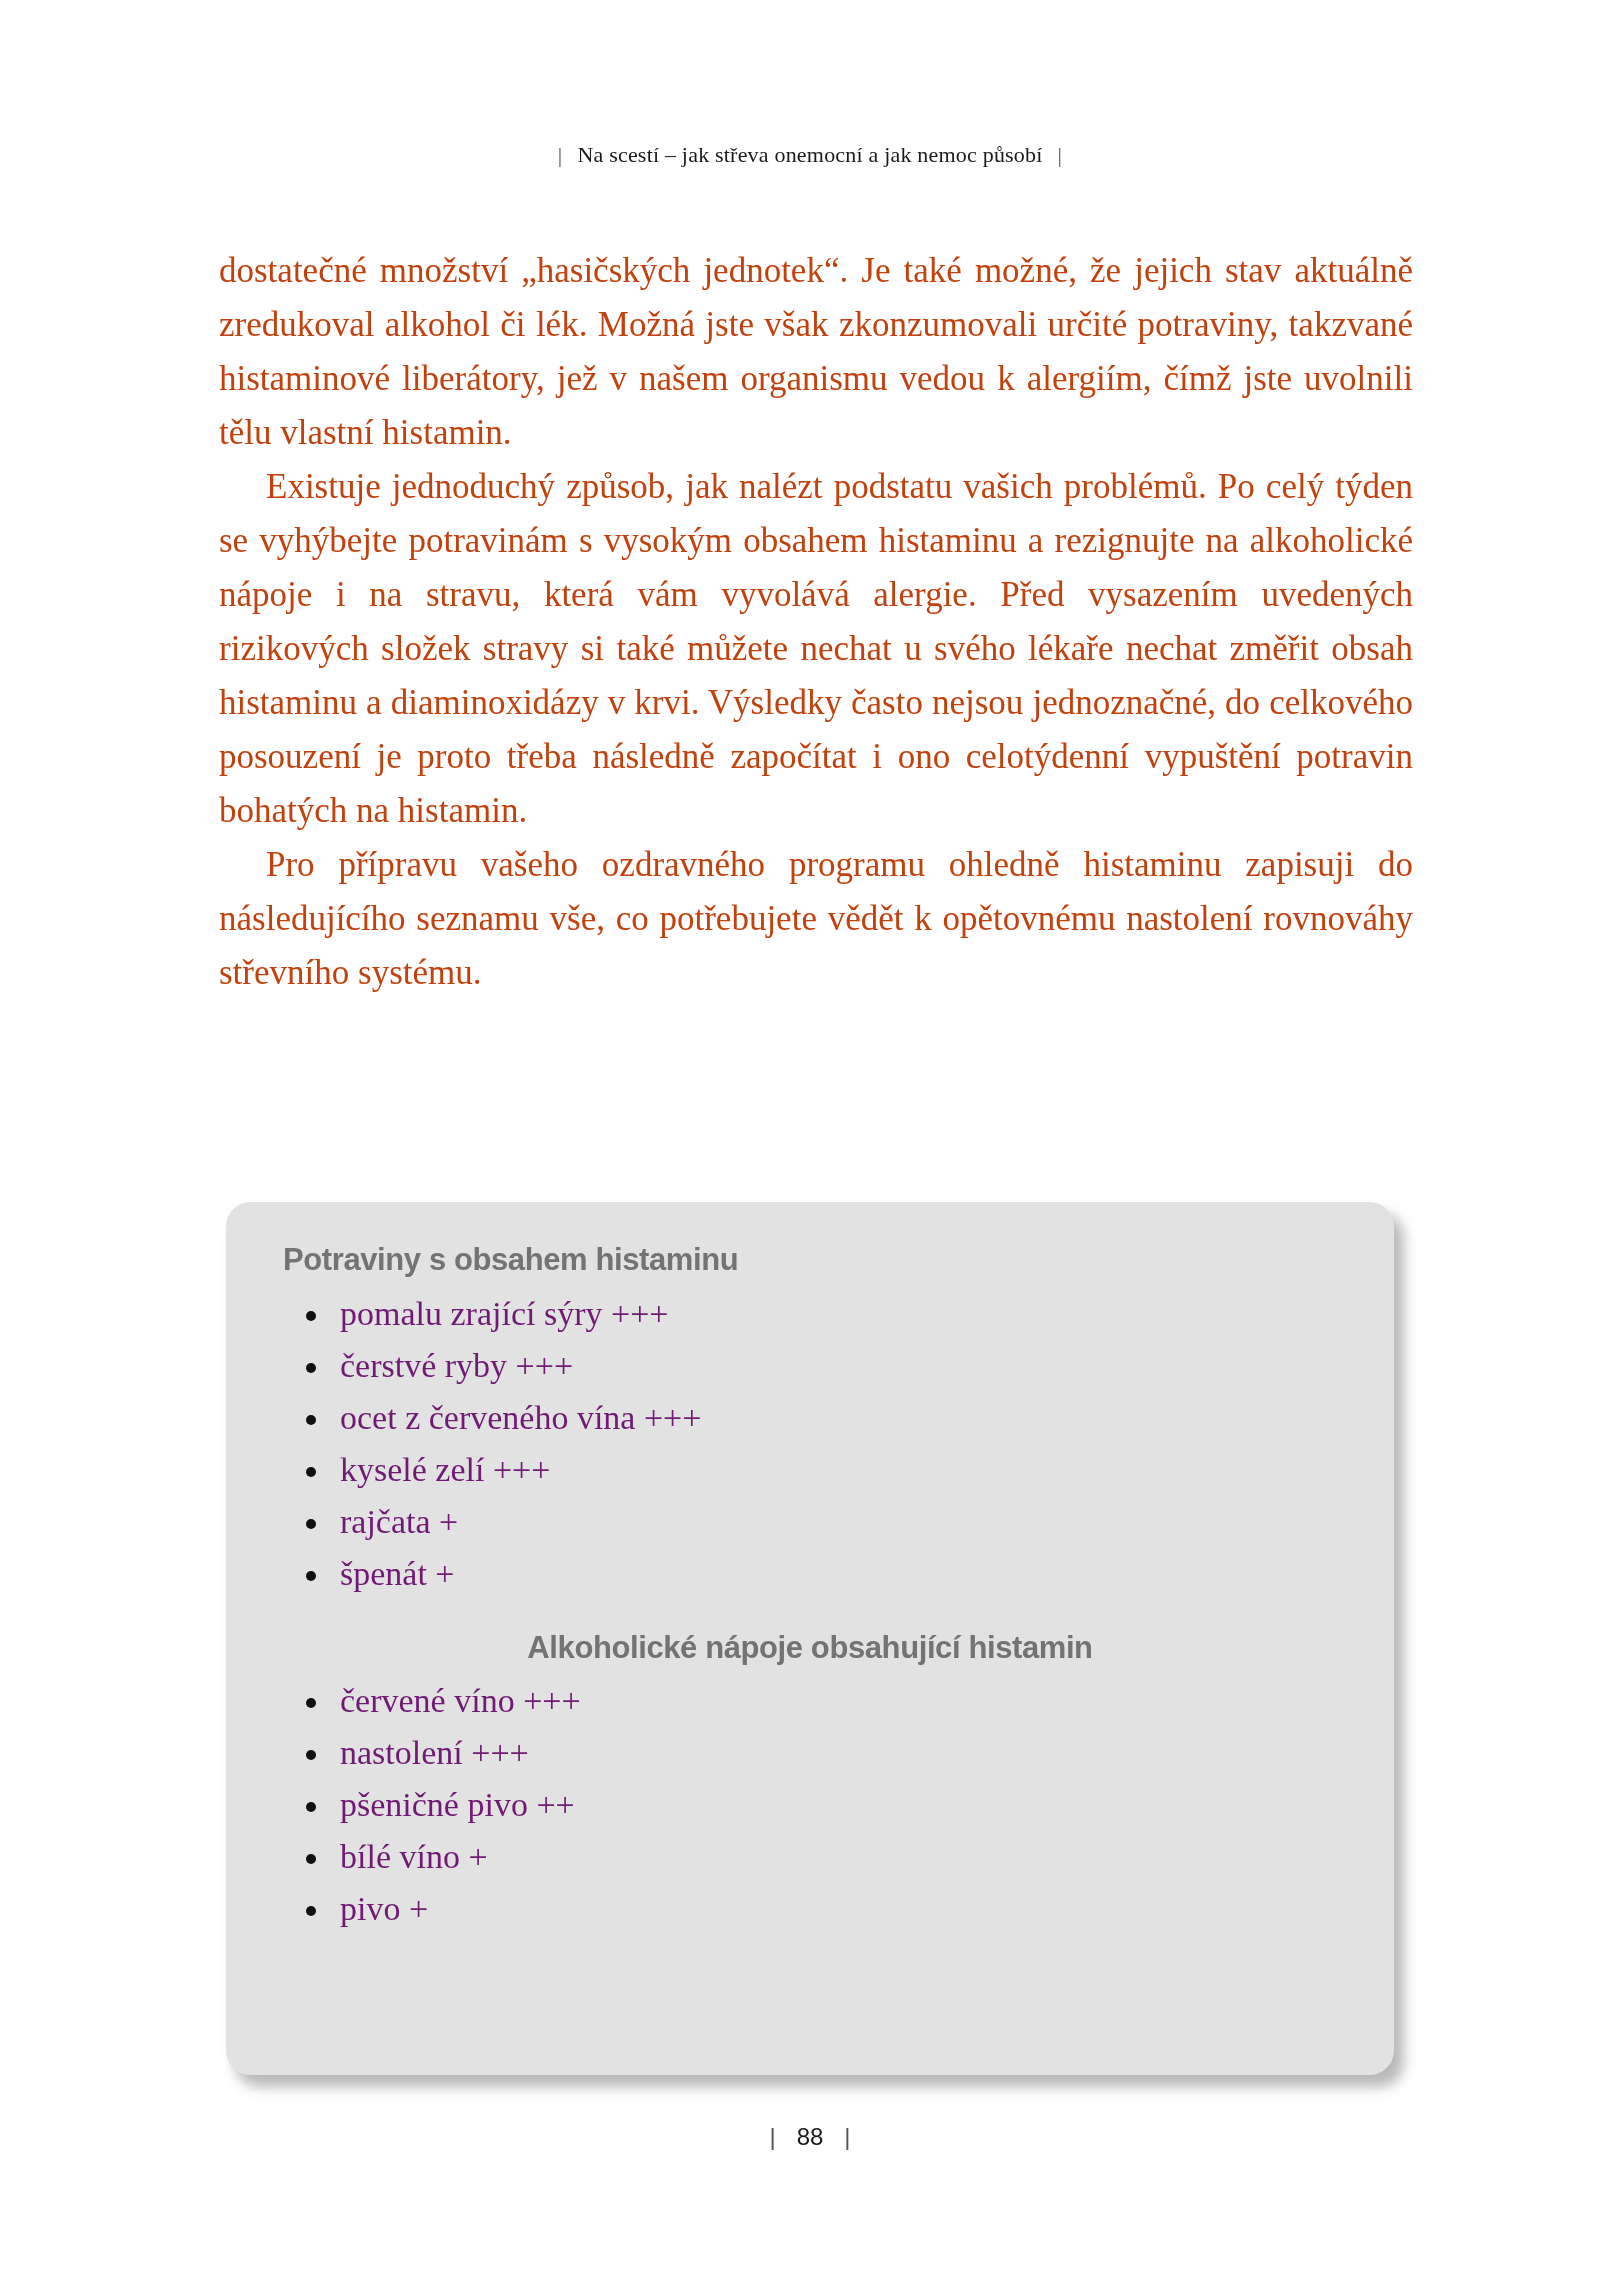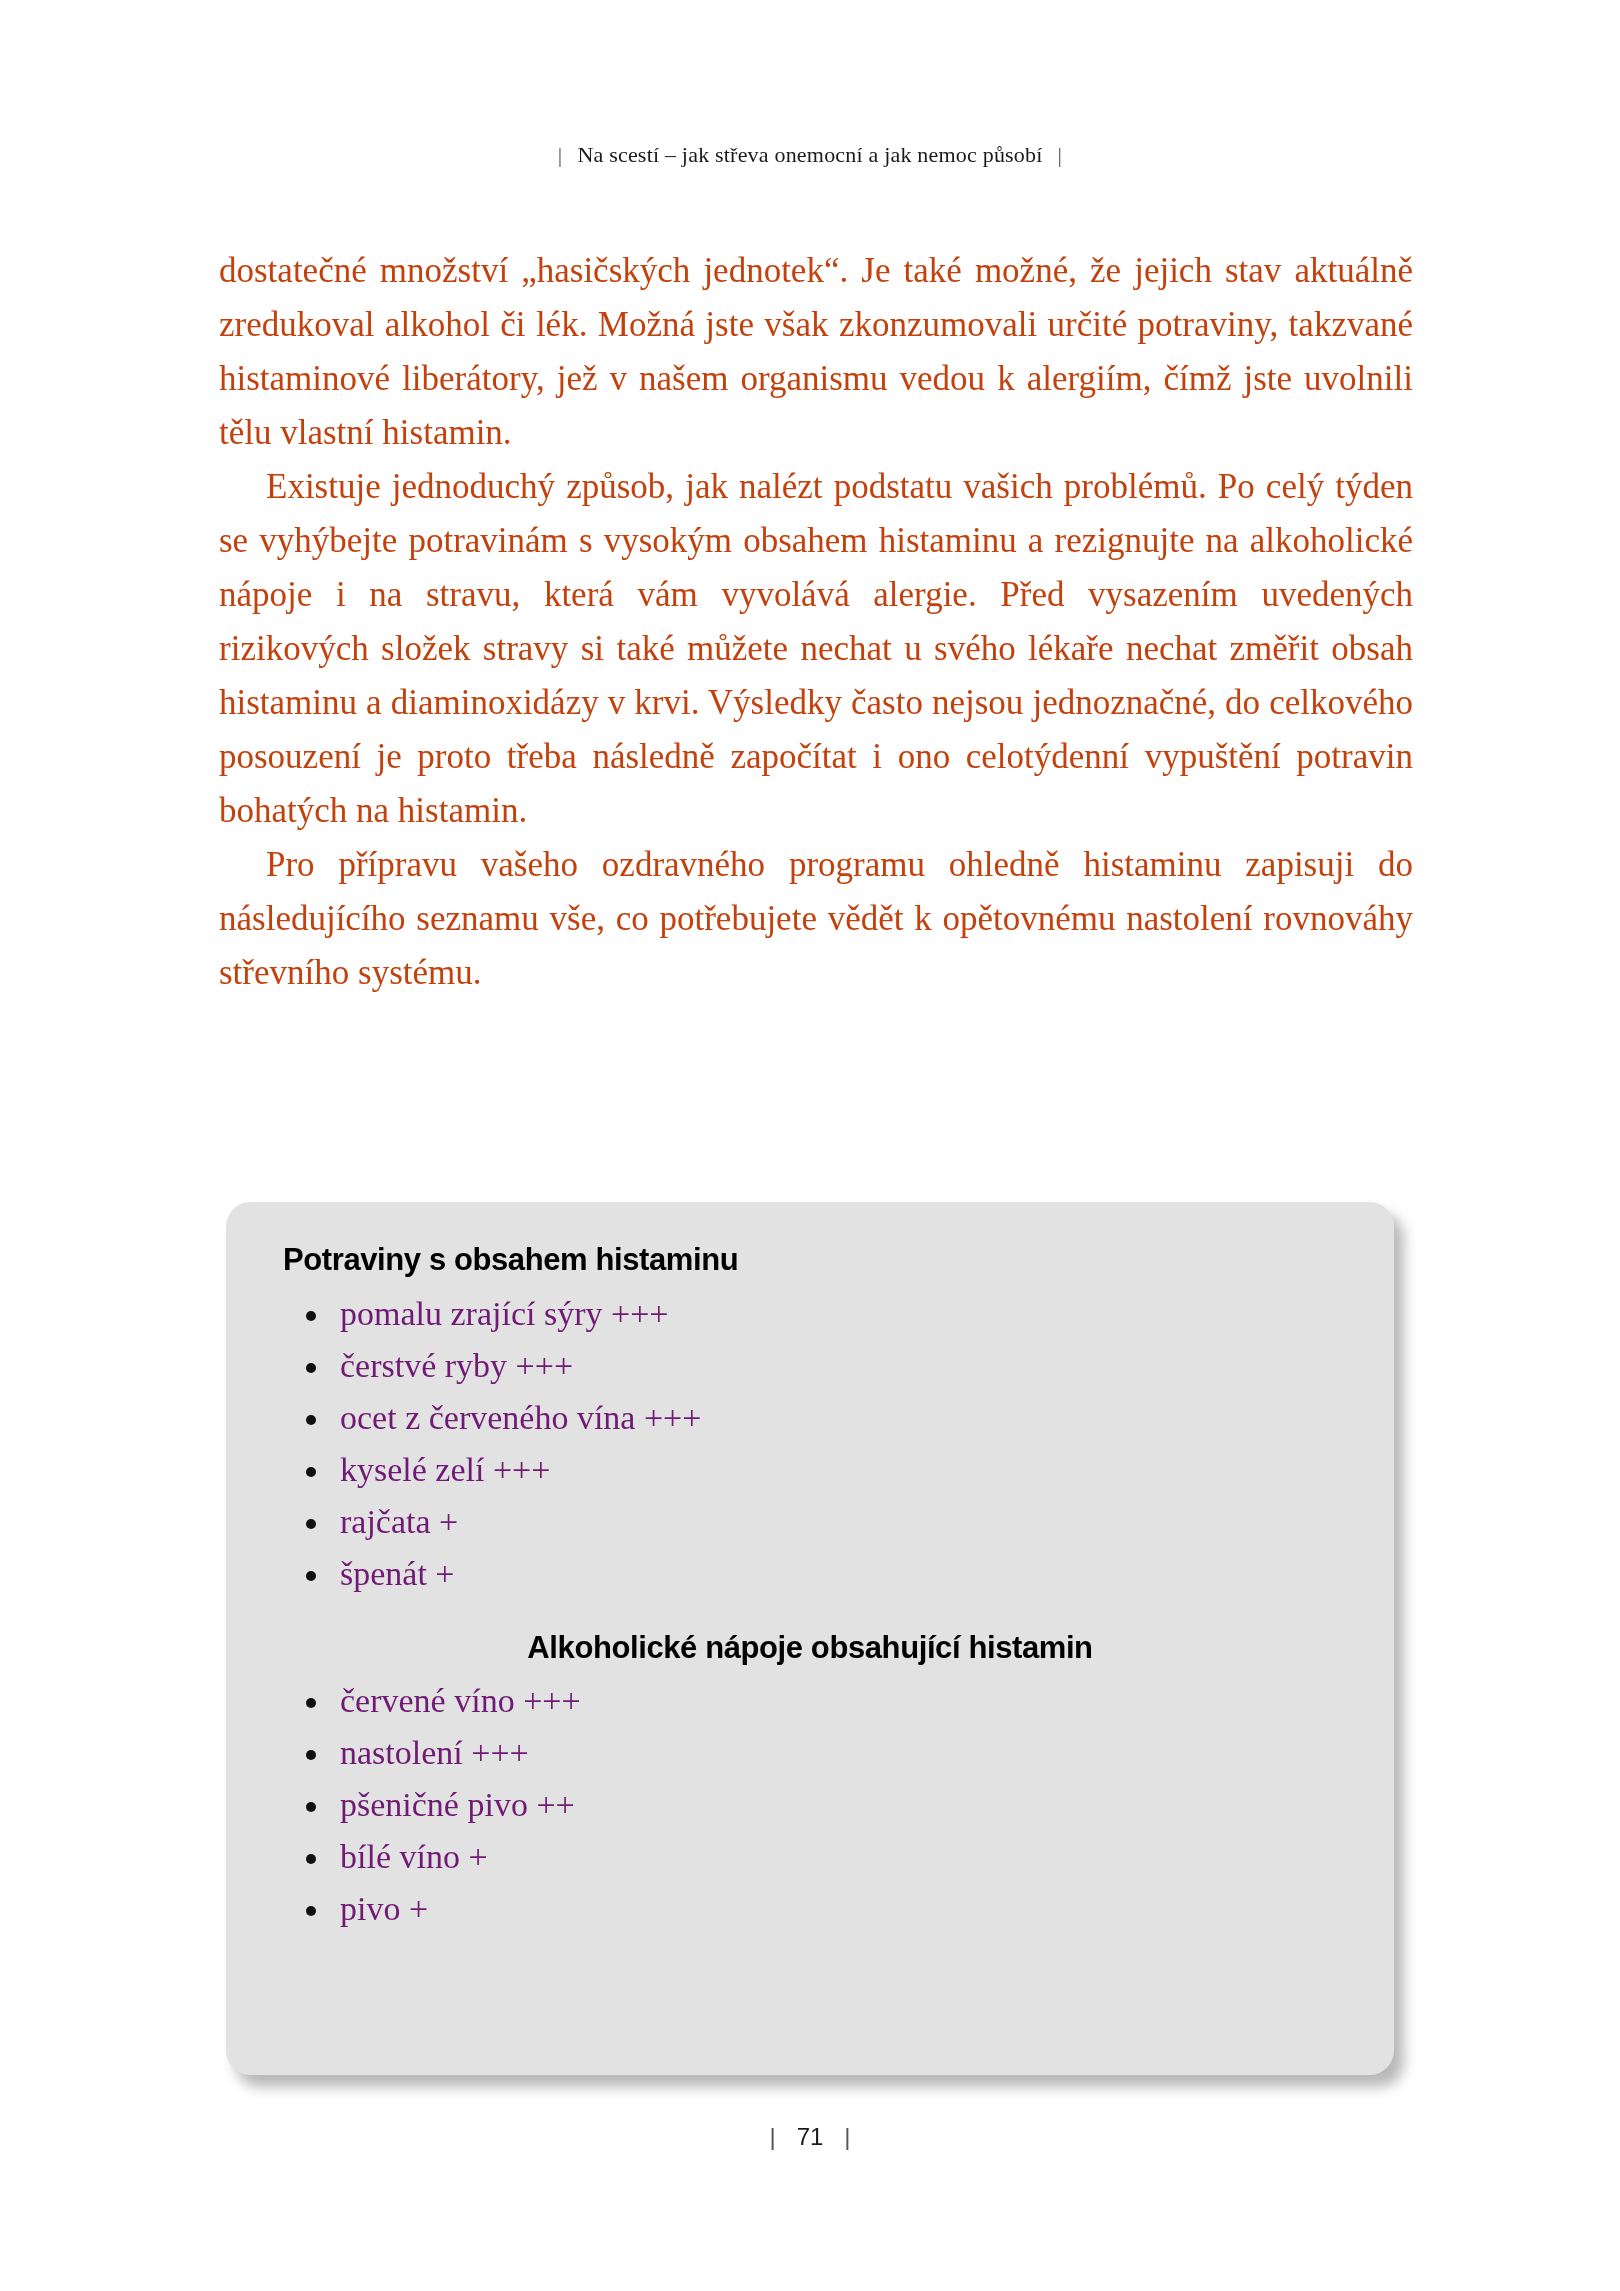--- a/index.html
+++ b/index.html
@@ -69,21 +69,21 @@
   }
   .callout-inner {
     padding: 40px 57px 19px 57px;
   }
   h2.callout-title {
     margin: 0 0 9.5px 0;
     font-family: "Liberation Sans", sans-serif;
     font-weight: bold;
     font-size: 31px;
     letter-spacing: -0.4px;
-    color: #000000;
+    color: #737373;
   }
   h2.callout-title.second {
     margin-top: 30px;
     text-align: center;
   }
   ul.callout-list {
     list-style: none;
     margin: 0;
     padding: 0;
   }
@@ -151,17 +151,17 @@
         <li><span class="dot"></span><span>červené víno +++</span></li>
         <li><span class="dot"></span><span>nastolení +++</span></li>
         <li><span class="dot"></span><span>pšeničné pivo ++</span></li>
         <li><span class="dot"></span><span>bílé víno +</span></li>
         <li><span class="dot"></span><span>pivo +</span></li>
       </ul>
     </div>
   </div>
 
   <div class="folio">
-    <span class="bar">|</span><span>71</span><span class="bar">|</span>
+    <span class="bar">|</span><span>88</span><span class="bar">|</span>
   </div>
 
 </div>
 
 
 </body></html>

